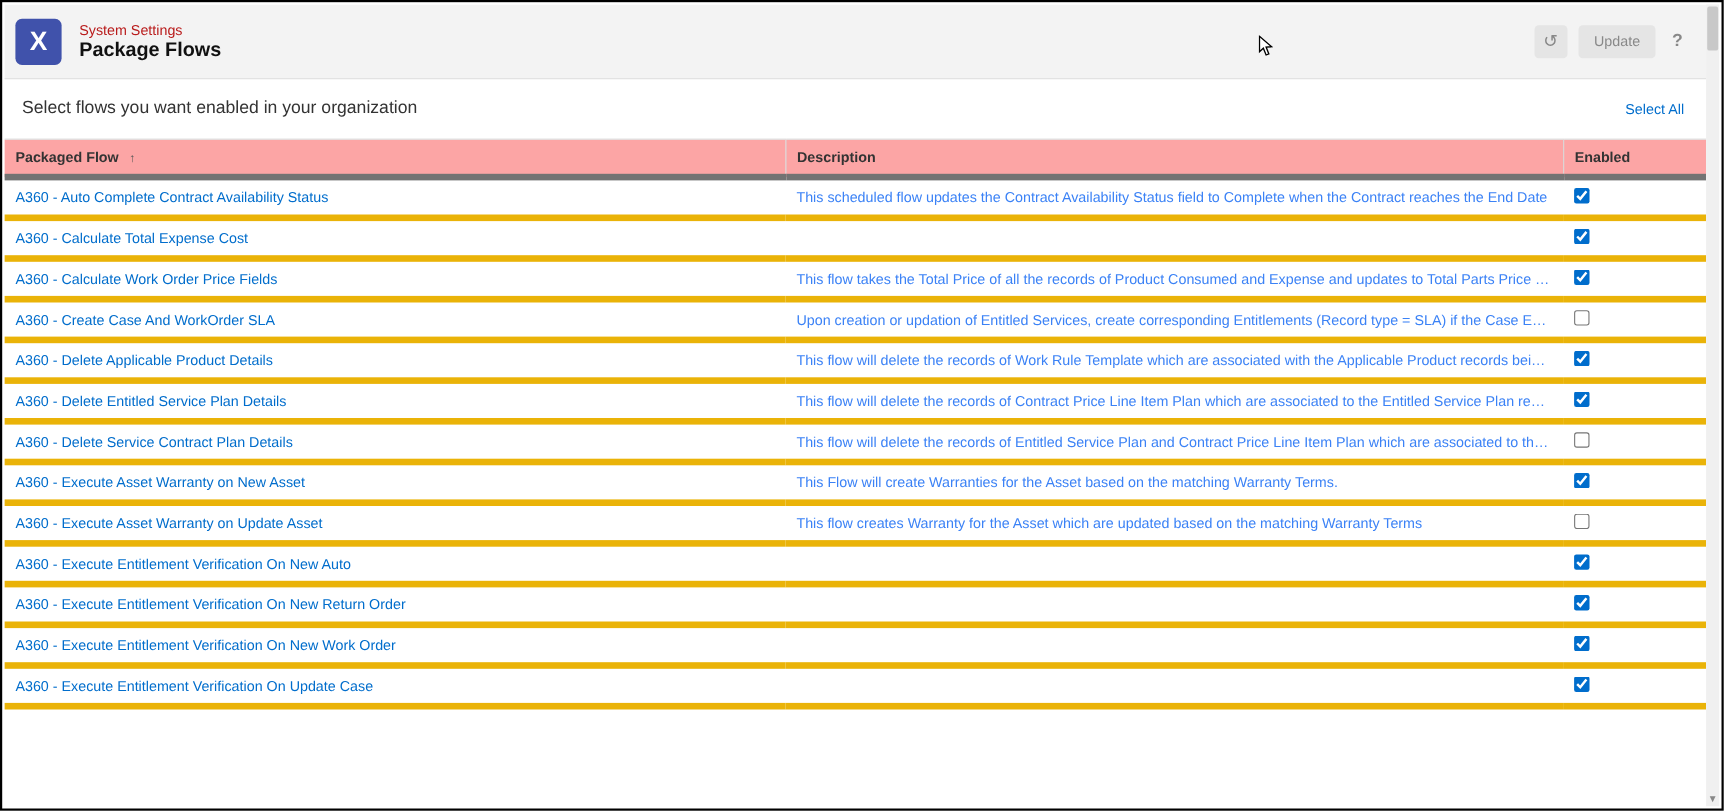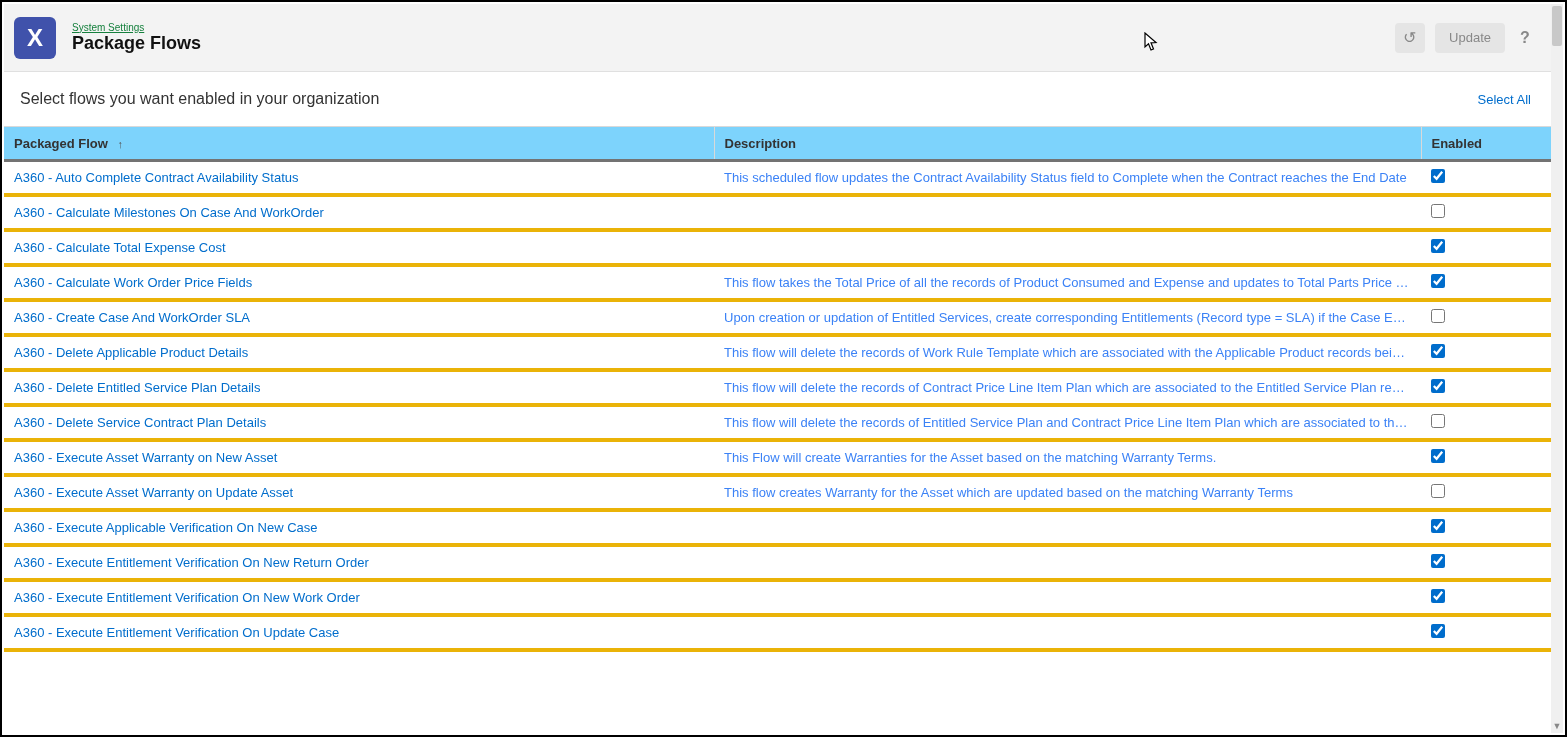--- a/index.html
+++ b/index.html
@@ -35,21 +35,21 @@
     display: flex;
     align-items: center;
     justify-content: center;
     color: #fff;
     font-weight: 900;
     font-size: 24px;
     font-family: Arial Black, Arial, sans-serif;
     margin-right: 16px;
   }
   .title-block { flex: 0 0 auto; }
-  .title-small { font-size: 10px; color: #15803d; text-decoration: underline; }
+  .title-small { font-size: 13px; color: #b91c1c; }
   .title-big { font-size: 18px; font-weight: 700; color: #111; text-align: center; }
   .header-spacer { flex: 1; }
   .header-actions { display: flex; align-items: center; gap: 10px; }
   .btn {
     border: none;
     border-radius: 4px;
     height: 30px;
     padding: 0 14px;
     font-size: 13px;
     cursor: pointer;
@@ -93,39 +93,39 @@
     color: #006dcc;
     font-size: 13px;
     cursor: pointer;
   }
   .table {
     width: 100%;
     border-collapse: collapse;
     table-layout: fixed;
   }
   .table thead th {
-    background: #7dd3fc;
+    background: #fca5a5;
     border-top: 1px solid #d9d9d9;
-    border-bottom: 3px solid #737373;
+    border-bottom: 6px solid #737373;
     text-align: left;
     font-weight: 600;
     font-size: 13px;
     color: #333;
     padding: 8px 10px;
     height: 34px;
   }
   .table thead th + th {
     border-left: 1px solid #d9d9d9;
   }
   .col-flow { width: 710px; }
   .col-desc { }
   .col-enabled { width: 130px; }
   .sort-arrow { margin-left: 6px; font-size: 11px; color: #555; }
   .table tbody td {
-    border-bottom: 4px solid #eab308;
+    border-bottom: 6px solid #eab308;
     padding: 7px 10px;
     height: 32px;
     vertical-align: middle;
     font-size: 13px;
     white-space: nowrap;
     overflow: hidden;
     text-overflow: ellipsis;
   }
   .flow-link {
     color: #006dcc;
@@ -218,25 +218,20 @@
         </th>
       </tr>
     </thead>
     <tbody id="flows-body">
         <tr>
           <td><a class="flow-link">A360 - Auto Complete Contract Availability Status</a></td>
           <td class="desc-cell">This scheduled flow updates the Contract Availability Status field to Complete when the Contract reaches the End Date</td>
           <td><input type="checkbox" class="chk" checked="" style=""></td>
         </tr>
         <tr>
-          <td><a class="flow-link">A360 - Calculate Milestones On Case And WorkOrder</a></td>
-          <td class="desc-cell"></td>
-          <td><input type="checkbox" class="chk" style=""></td>
-        </tr>
-        <tr>
           <td><a class="flow-link">A360 - Calculate Total Expense Cost</a></td>
           <td class="desc-cell"></td>
           <td><input type="checkbox" class="chk" checked="" style=""></td>
         </tr>
         <tr>
           <td><a class="flow-link">A360 - Calculate Work Order Price Fields</a></td>
           <td class="desc-cell">This flow takes the Total Price of all the records of Product Consumed and Expense and updates to Total Parts Price and …</td>
           <td><input type="checkbox" class="chk" checked="" style=""></td>
         </tr>
         <tr>
@@ -263,21 +258,21 @@
           <td><a class="flow-link">A360 - Execute Asset Warranty on New Asset</a></td>
           <td class="desc-cell">This Flow will create Warranties for the Asset based on the matching Warranty Terms.</td>
           <td><input type="checkbox" class="chk" checked="" style=""></td>
         </tr>
         <tr>
           <td><a class="flow-link">A360 - Execute Asset Warranty on Update Asset</a></td>
           <td class="desc-cell">This flow creates Warranty for the Asset which are updated based on the matching Warranty Terms</td>
           <td><input type="checkbox" class="chk" style=""></td>
         </tr>
         <tr>
-          <td><a class="flow-link">A360 - Execute Applicable Verification On New Case</a></td>
+          <td><a class="flow-link">A360 - Execute Entitlement Verification On New Auto</a></td>
           <td class="desc-cell"></td>
           <td><input type="checkbox" class="chk" checked="" style=""></td>
         </tr>
         <tr>
           <td><a class="flow-link">A360 - Execute Entitlement Verification On New Return Order</a></td>
           <td class="desc-cell"></td>
           <td><input type="checkbox" class="chk" checked="" style=""></td>
         </tr>
         <tr>
           <td><a class="flow-link">A360 - Execute Entitlement Verification On New Work Order</a></td>

